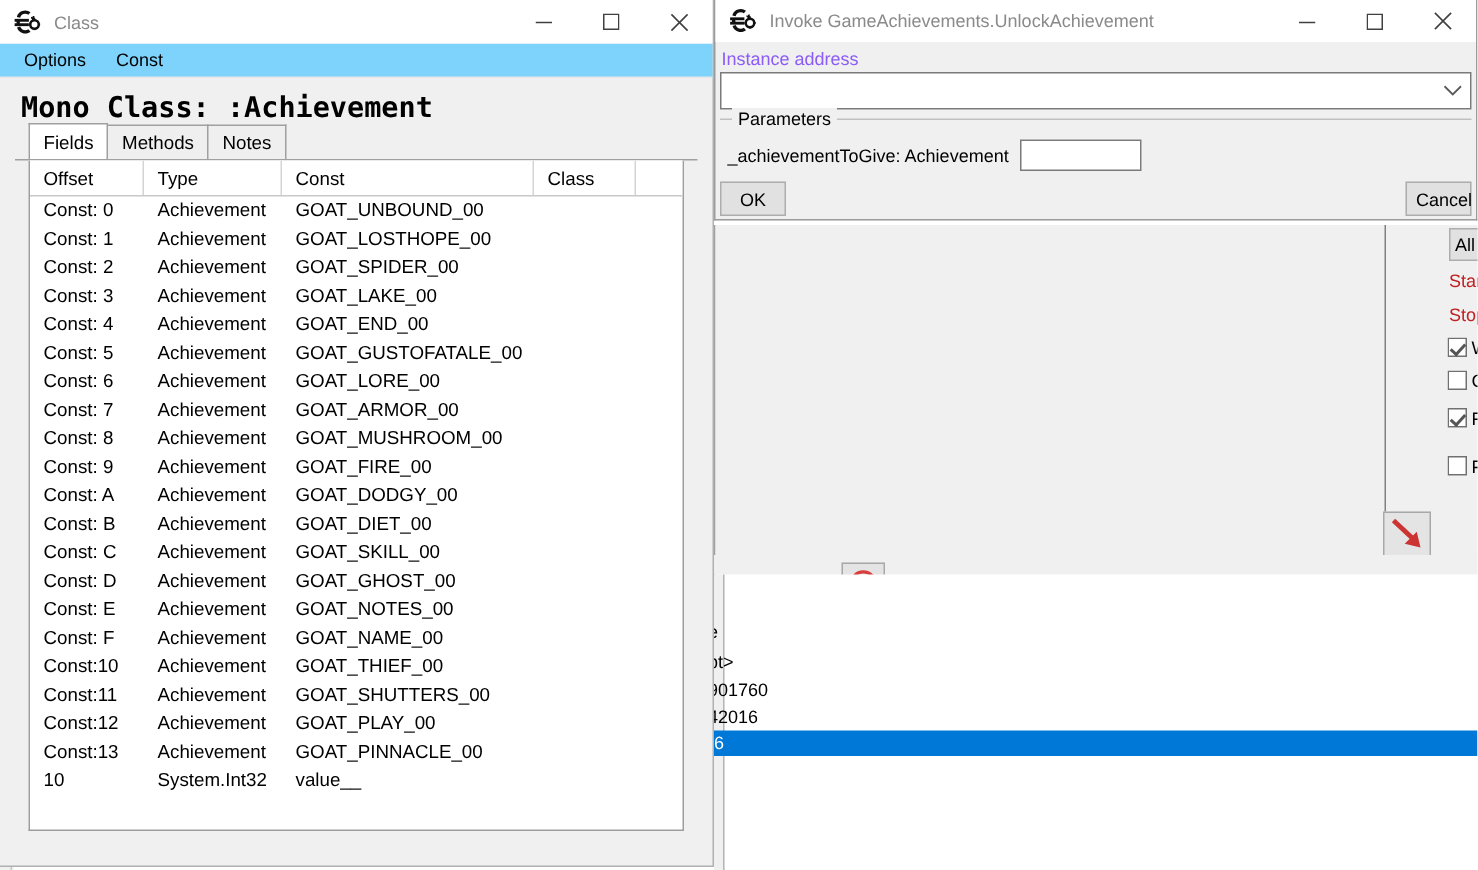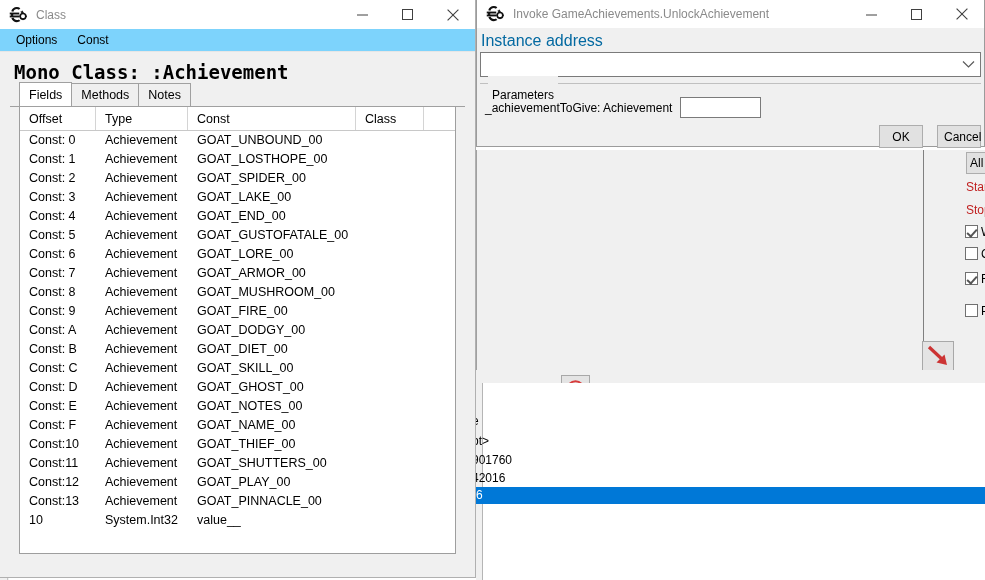--- a/index.html
+++ b/index.html
@@ -201,55 +201,55 @@
     background:#f0f0f0; border:1px solid #9b9b9b; border-top:none;
   }
   .dlg-titlebar {
     height:28px; background:#ffffff; display:flex; align-items:center;
   }
   .dlg-title {
     font-size:12px; color:#8a8a8a; flex:1 1 auto; white-space:nowrap; overflow:hidden;
   }
   .dlg-body { position:relative; }
   .lbl-instance {
-    font-size:16px; padding:4px 0 2px 4px; color:#0369a1; white-space:nowrap;
+    font-size:12px; padding:4px 0 2px 4px; color:#8b5cf6; white-space:nowrap;
   }
   .combo {
     position:relative; margin:0 3px; height:25px; background:#ffffff;
     border:1px solid #7a7a7a; display:flex; align-items:center;
   }
   .combo-input {
     flex:1 1 auto; border:none; outline:none; height:21px;
     font-family:"Liberation Sans", sans-serif; font-size:12px;
     padding-left:4px; background:transparent; color:#000;
   }
   .combo-arrow {
     width:24px; height:23px; display:flex; align-items:center; justify-content:center;
     color:#5a5a5a;
   }
   .groupbox {
     position:relative; margin:6px 3px 0 3px; height:68px;
     border-top:1px solid #c0c0c0;
   }
   .group-legend {
     position:absolute; left:8px; top:-8px; background:#f0f0f0;
-    padding:12px 4px; font-size:12px; color:#000; white-space:nowrap;
+    padding:0 4px; font-size:12px; color:#000; white-space:nowrap;
   }
   .param-row {
     position:absolute; left:5px; top:13px; display:flex; align-items:center;
   }
   .param-label { font-size:12px; color:#000; white-space:nowrap; margin-right:8px; }
   .param-input {
     width:81px; height:21px; background:#ffffff; border:1px solid #7a7a7a;
     font-family:"Liberation Sans", sans-serif; font-size:12px;
     padding-left:3px; outline:none; color:#000;
   }
   .dlg-buttons {
     position:absolute; left:0; top:41px; width:100%;
-    display:flex; justify-content:flex-end; gap:14px;
+    display:flex; justify-content:space-between; gap:14px;
   }
   .dlg-btn {
     width:44px; height:23px; background:#e1e1e1; border:1px solid #adadad;
     font-family:"Liberation Sans", sans-serif; font-size:12px;
     color:#000; cursor:default;
   }
 </style>
 </head>
 <body>
 

